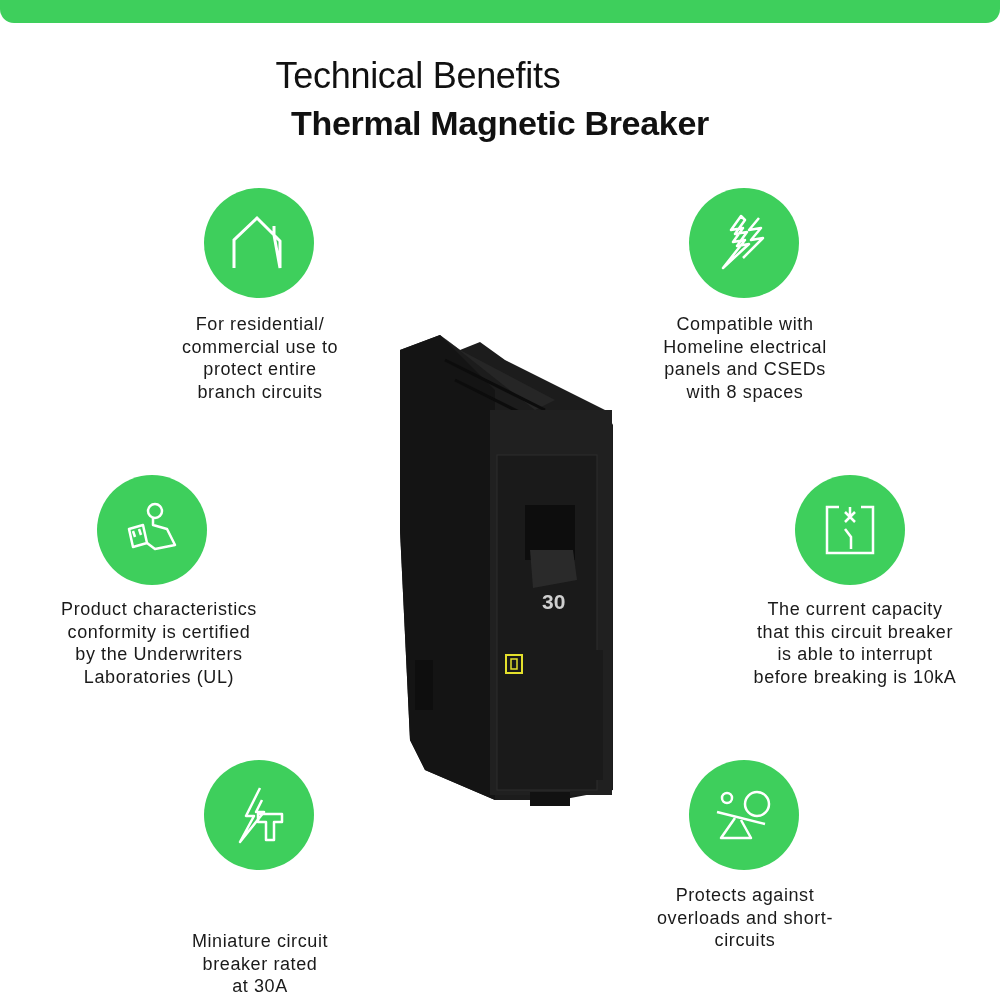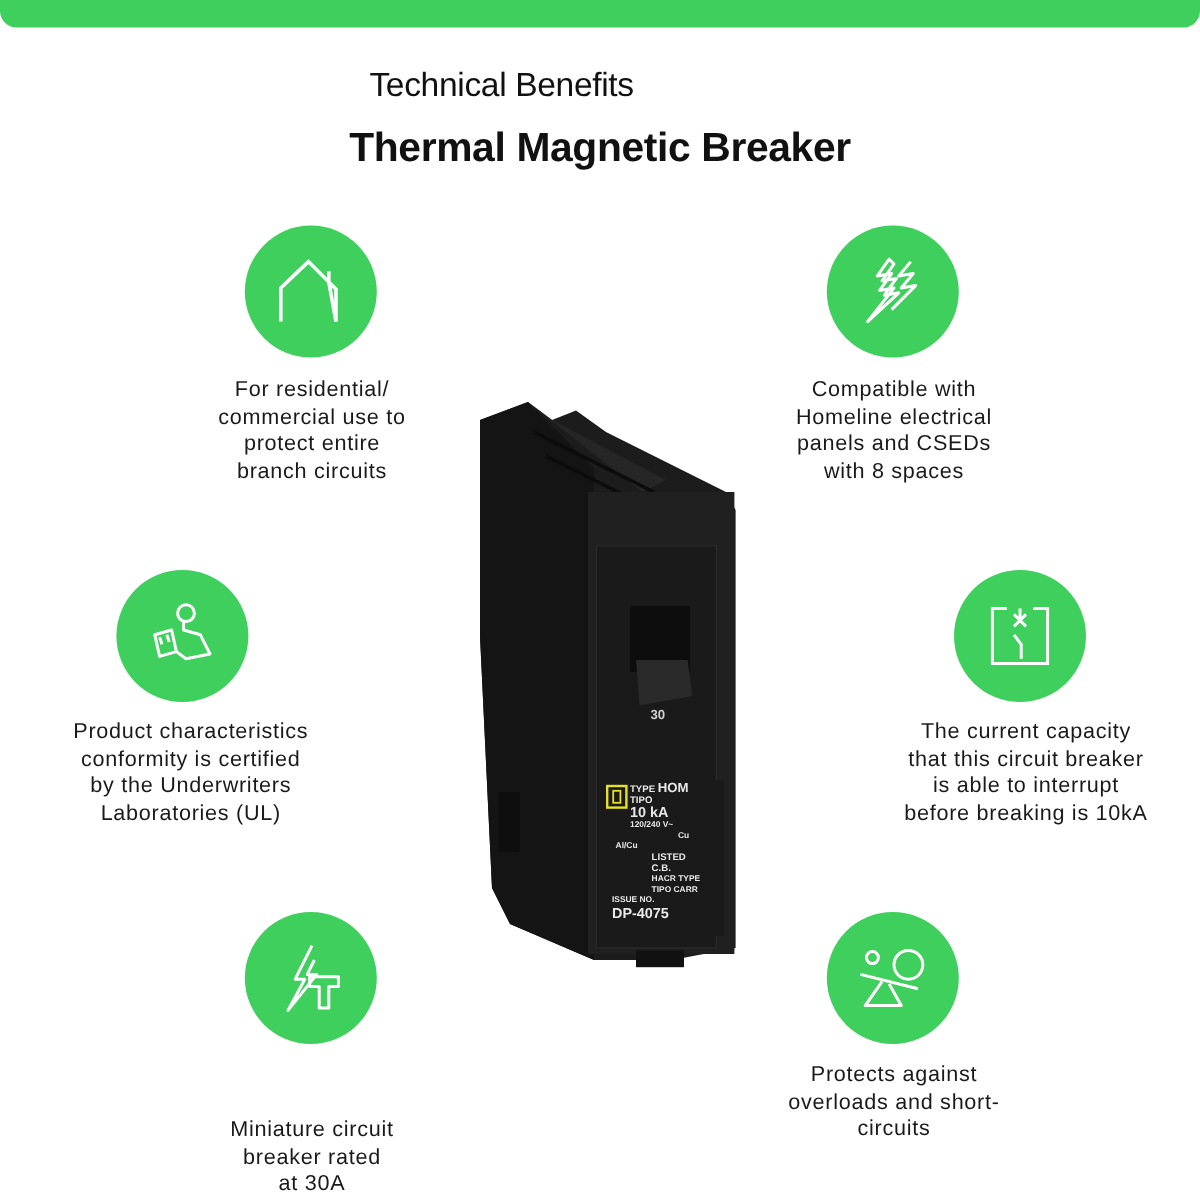--- a/index.html
+++ b/index.html
@@ -1,21 +1,21 @@
 <!DOCTYPE html>
 <html><head>
 <meta charset="utf-8">
 <style>
   html, body { margin:0; padding:0; background:#fff; }
   body { width:1000px; height:1000px; position:relative; overflow:hidden;
          font-family:"Liberation Sans", sans-serif; color:#111; }
   .topbar { position:absolute; left:0; top:0; width:1000px; height:23px;
             background:#3ecf5c; border-radius:0 0 14px 14px; }
   .title1 { position:absolute; top:55px; left:0; width:836px; text-align:center;
-            font-size:28px; font-weight:400; letter-spacing:-0.3px; }
+            font-size:36px; font-weight:400; letter-spacing:-0.3px; }
   .title2 { position:absolute; top:104px; left:0; width:1000px; text-align:center;
             font-size:34px; font-weight:700; letter-spacing:-0.3px; }
   .circle { position:absolute; width:110px; height:110px; border-radius:50%;
             background:#3ecf5c; display:flex; align-items:center; justify-content:center; }
   .circle svg { width:70px; height:70px; }
   .cap { position:absolute; text-align:center; font-size:18px; line-height:22.5px;
          letter-spacing:0.6px; color:#1a1a1a; white-space:pre-line; }
   .product { position:absolute; left:385px; top:330px; width:240px; height:480px; }
 </style>
 </head>
@@ -112,28 +112,14 @@
     <path d="M145 220 L188 220 L192 250 L148 258 Z" fill="#2a2a2a"></path>
 
     <rect x="118" y="320" width="100" height="130" fill="#1a1a1a"></rect>
     <rect x="121" y="325" width="16" height="18" fill="none" stroke="#e4e02c" stroke-width="2"></rect>
     <rect x="126" y="329" width="6" height="10" fill="none" stroke="#e4e02c" stroke-width="1.5"></rect>
 
     <rect x="145" y="462" width="40" height="14" fill="#111"></rect>
 
     <rect x="30" y="330" width="18" height="50" fill="#0e0e0e"></rect>
   </svg>
-  <div style="position:absolute;left:157px;top:260px;color:#cfcfcf;font-size:11px;font-weight:700;">30</div>
-  <div style="position:absolute;left:140px;top:323px;color:#e8e8e8;font-size:8px;line-height:9px;font-weight:700;">
-    <div><span>TYPE</span> <span style="font-size:11px">HOM</span></div>
-    <div>TIPO</div>
-    <div style="font-size:12px;line-height:12px">10 kA</div>
-    <div style="font-size:7px">120/240 V~</div>
-    <div style="margin-left:40px;font-size:7px">Cu</div>
-    <div style="margin-left:-12px;font-size:7px">Al/Cu</div>
-    <div style="margin-left:18px">LISTED</div>
-    <div style="margin-left:18px">C.B.</div>
-    <div style="margin-left:18px;font-size:7px">HACR TYPE</div>
-    <div style="margin-left:18px;font-size:7px">TIPO CARR</div>
-    <div style="margin-left:-15px;font-size:7px">ISSUE NO.</div>
-    <div style="margin-left:-15px;font-size:12px;line-height:12px">DP-4075</div>
-  </div>
+  <div style="position:absolute;left:157px;top:260px;color:#cfcfcf;font-size:21px;font-weight:700;">30</div>
 </div>
 
 </body></html>

